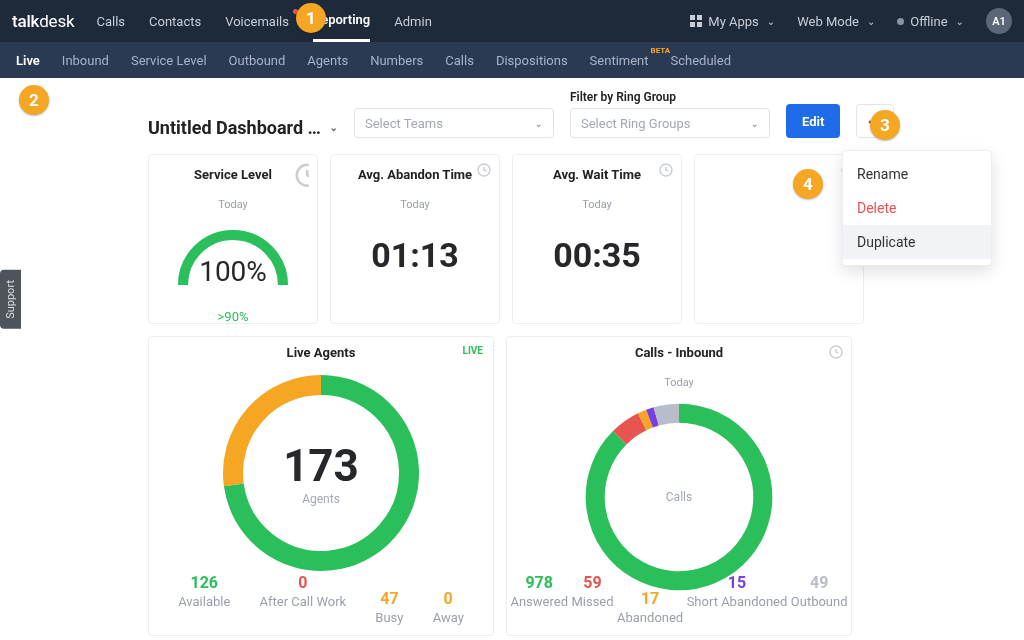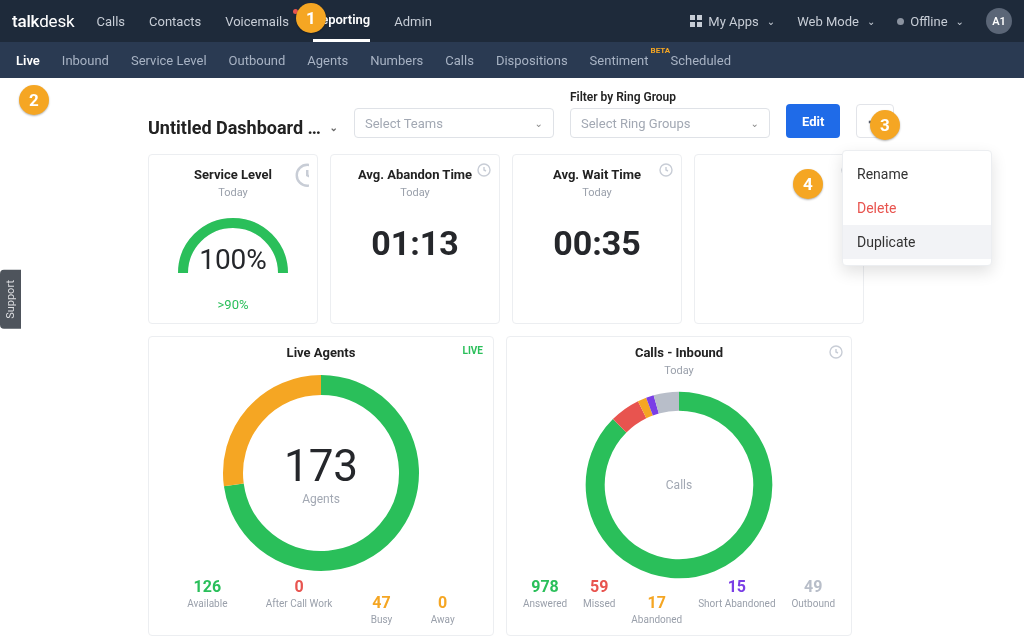--- a/index.html
+++ b/index.html
@@ -48,40 +48,40 @@
   .mitem{padding:9px 14px;cursor:pointer;}
   .mitem.sel-hl{background:#f2f3f6;}
   .mitem.danger{color:#e8544f;}
 
   
   .cardrow{display:flex;gap:12px;margin-bottom:12px;}
   .card{background:#fff;border:1px solid #eceef1;border-radius:4px;position:relative;padding:12px 10px;display:flex;flex-direction:column;align-items:center;}
   .card.sm{width:170px;height:170px;}
   .card.lg{width:346px;height:300px;padding-top:8px;}
   .card-title{font-size:13px;font-weight:700;color:#222;}
-  .card-sub{font-size:11px;color:#9aa0ab;margin-top:4px;}
+  .card-sub{font-size:11px;color:#9aa0ab;margin-top:16px;}
   .card .clock{position:absolute;top:8px;right:8px;width:14px;height:14px;}
   .clock svg{display:block;stroke:#c8cdd6;}
   .live-tag{position:absolute;top:8px;right:10px;font-size:10px;font-weight:700;color:#2abf5a;}
   .bigval{font-size:34px;font-weight:700;color:#25272b;}
   .card.sm .bigval{margin-top:24px;}
   .svclvl{margin-top:10px;}
   .svcthresh{color:#2abf5a;font-size:13px;margin-top:14px;}
 
   
   .donut-wrap{position:relative;margin-top:8px;}
   .donut-wrap svg{display:block;}
   .donut-center{position:absolute;inset:0;display:flex;flex-direction:column;align-items:center;justify-content:center;}
-  .donut-val{font-size:44px;color:#25272b;font-weight:400;}
+  .donut-val{font-size:44px;color:#25272b;font-weight:700;}
   .donut-lbl{font-size:12px;color:#a2a8b3;}
 
   .legend{position:absolute;bottom:10px;left:0;right:0;display:flex;justify-content:space-evenly;}
   .leg{display:flex;flex-direction:column;align-items:center;gap:2px;text-align:center;}
   .leg .n{font-size:16px;font-weight:700;}
-  .leg .l{font-size:10px;color:#9aa0ab;}
+  .leg .l{font-size:13px;color:#9aa0ab;}
 
   .c-green{color:#2abf5a;} .c-red{color:#e8544f;} .c-orange{color:#f5a623;margin-top:16px;} .c-gray{color:#b8bec9;} .c-purple{color:#7a3ee6;}
 </style>
 </head>
 <body>
 
 <div class="topnav">
   <div class="brand">
     <span>talk</span>
       <b>desk</b>

